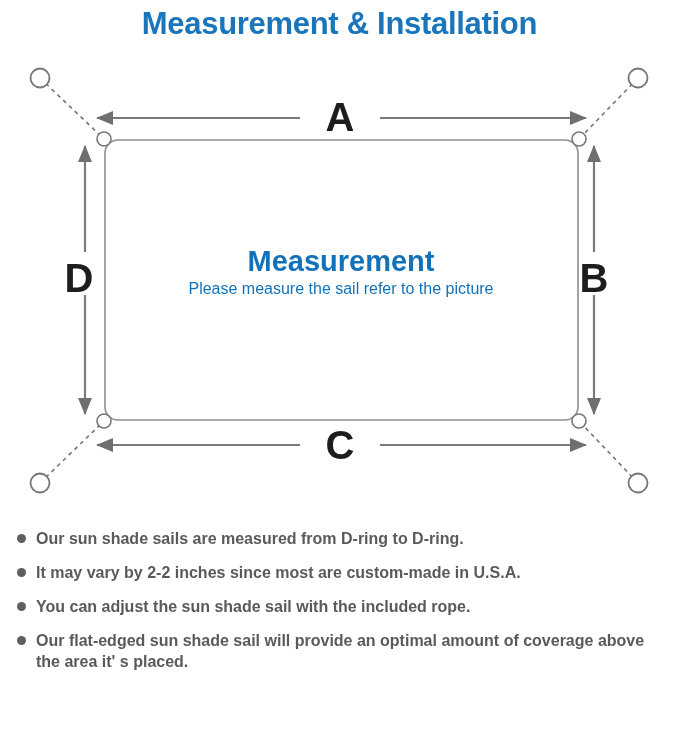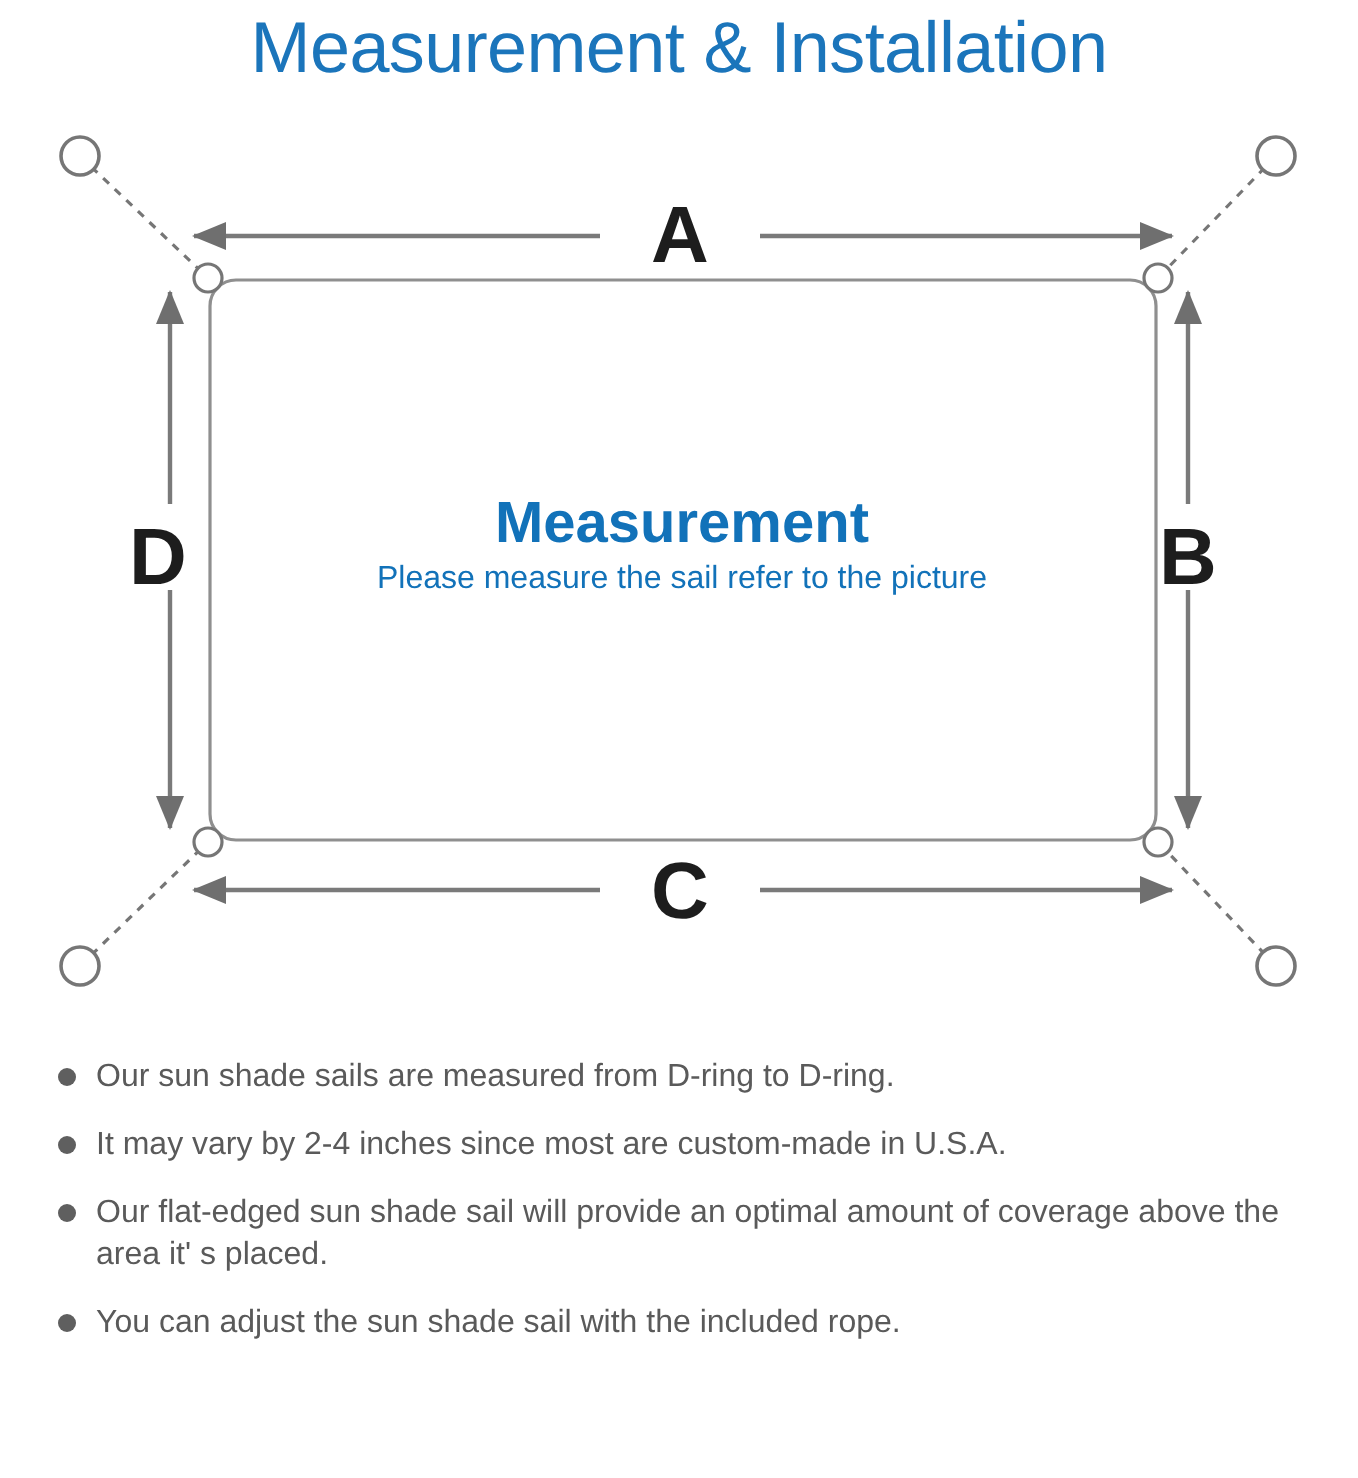--- a/index.html
+++ b/index.html
@@ -6,31 +6,31 @@
   body {
     width:679px; height:739px;
     background:#ffffff;
     font-family:"Liberation Sans", sans-serif;
     overflow:hidden;
   }
   .title {
     margin:0; padding-top:5px;
     text-align:center;
     color:#1b75bb;
-    font-size:36px; font-weight:normal; line-height:37px;
+    font-size:31px; font-weight:bold; line-height:37px;
     letter-spacing:-0.3px;
   }
   .diagram { display:block; margin-top:13px; }
   svg text { font-family:"Liberation Sans", sans-serif; }
   .dim-label   { font-size:40px; font-weight:bold; fill:#1d1d1d; text-anchor:middle; }
   .center-title{ font-size:29px; font-weight:bold; fill:#1272b9; text-anchor:middle; }
   .center-sub  { font-size:16px; fill:#1272b9; text-anchor:middle; }
   .notes {
     list-style:none;
-    margin:13px 16px 0; padding:0 10px 0 13px;
+    margin:13px 4px 0; padding:0 10px 0 13px;font-weight:bold;
   }
   .notes li {
     display:flex;
     margin-bottom:13px;
     color:#5a5a5a;
     font-size:16px; line-height:21px;
   }
   .dot {
     width:9px; height:9px; border-radius:50%;
     background:#5f5f5f;
@@ -97,23 +97,23 @@
   <text class="center-sub" x="341" y="239">Please measure the sail refer to the picture</text>
 </svg>
 
 <ul class="notes">
   <li>
     <span class="dot"></span>
     <span>Our sun shade sails are measured from D-ring to D-ring.</span>
   </li>
   <li>
     <span class="dot"></span>
-    <span>It may vary by 2-4 inches since most are custom-made in U.S.A.</span>
+    <span>It may vary by 2-2 inches since most are custom-made in U.S.A.</span>
+  </li>
+  <li>
+    <span class="dot"></span>
+    <span>You can adjust the sun shade sail with the included rope.</span>
   </li>
   <li>
     <span class="dot"></span>
     <span>Our flat-edged sun shade sail will provide an optimal amount of coverage above the area it' s placed.</span>
   </li>
-  <li>
-    <span class="dot"></span>
-    <span>You can adjust the sun shade sail with the included rope.</span>
-  </li>
 </ul>
 
 </body></html>

